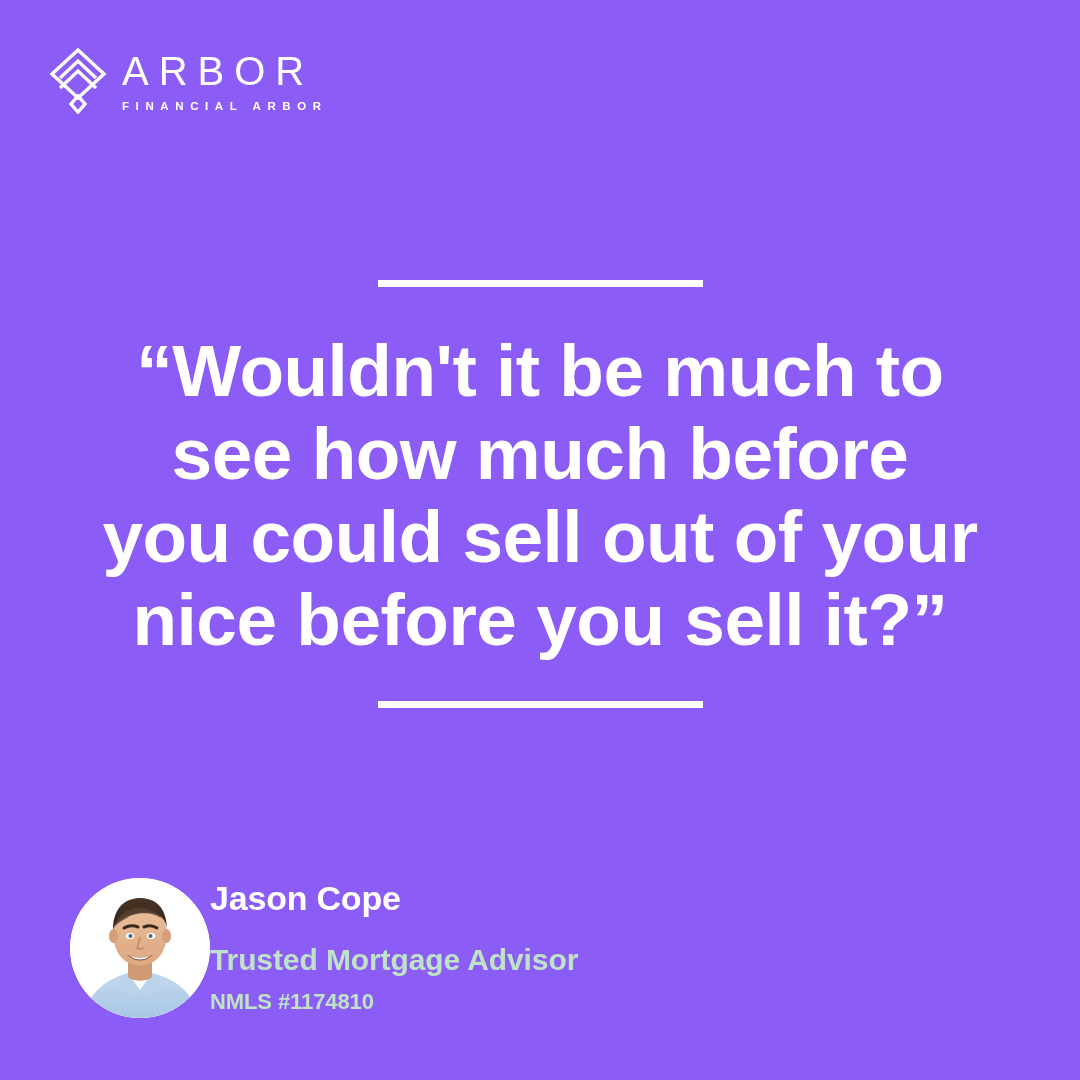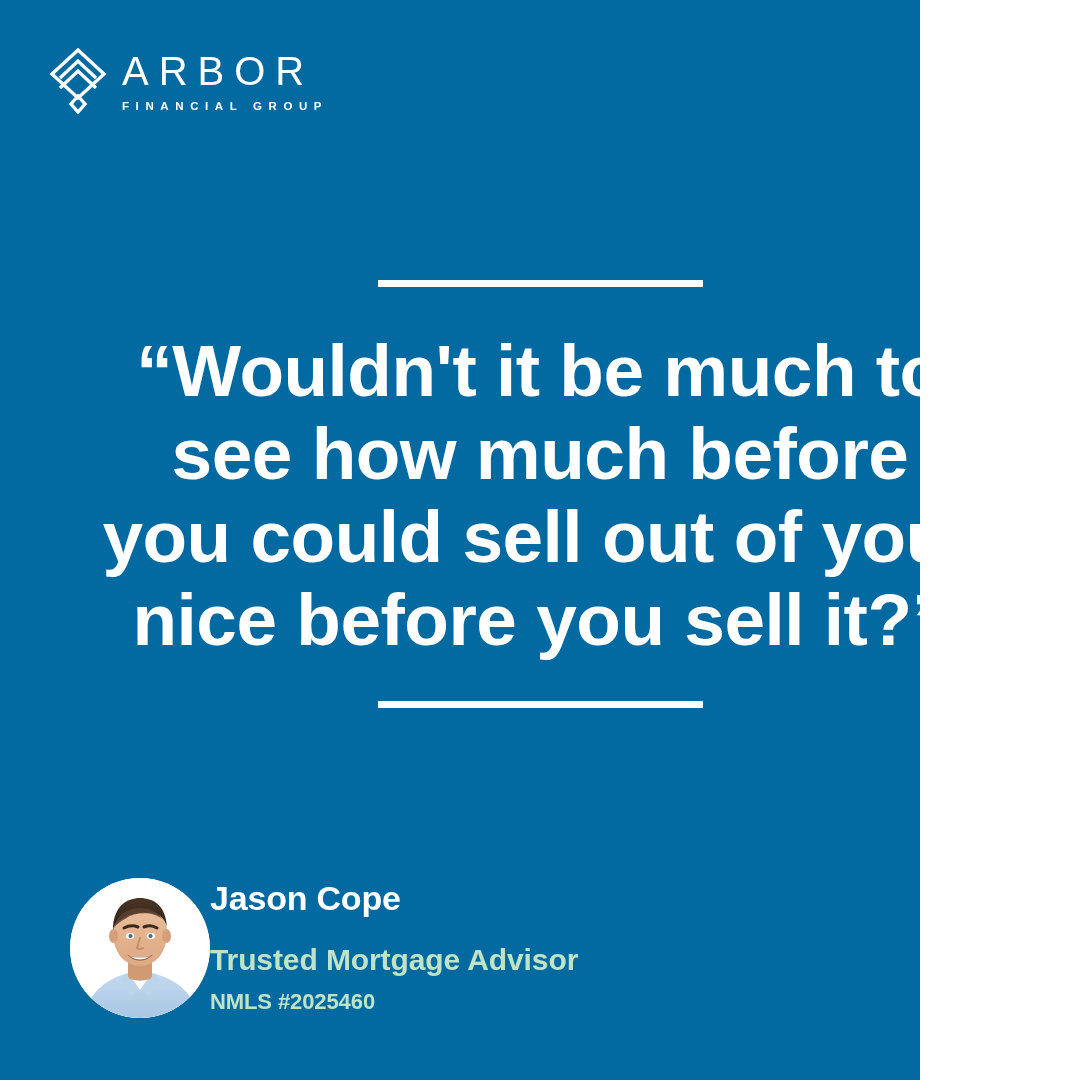--- a/index.html
+++ b/index.html
@@ -8,23 +8,23 @@
   }
   body {
     width: 1080px;
     height: 1080px;
     overflow: hidden;
     font-family: "Liberation Sans", sans-serif;
   }
 
   .card {
     position: relative;
-    width: 920px;
+    width: 1080px;
     height: 1080px;
-    background: #0369a1;
+    background: #8b5cf6;
     box-sizing: border-box;
   }
 
   
   .brand {
     position: absolute;
     top: 48px;
     left: 48px;
     display: flex;
     align-items: center;
@@ -154,21 +154,21 @@
         <g fill="none" stroke="#ffffff" stroke-width="3.4" stroke-linejoin="miter">
           <path d="M30 2 L56 26 L30 50 L4 26 Z"></path>
           <path d="M12 30 L30 13 L48 30"></path>
           <path d="M12 40 L30 23 L48 40"></path>
         </g>
         <path d="M30 48 L37 56 L30 64 L23 56 Z" fill="none" stroke="#ffffff" stroke-width="3.4"></path>
       </svg>
     </span>
     <span class="brand-words">
       <span class="brand-name">ARBOR</span>
-      <span class="brand-sub">FINANCIAL GROUP</span>
+      <span class="brand-sub">FINANCIAL ARBOR</span>
     </span>
   </div>
 
   <div class="quote-block">
     <div class="rule rule-top"></div>
     <div class="quote-text">
       <span class="quote-line">“Wouldn't it be much to</span>
       <span class="quote-line">see how much before</span>
       <span class="quote-line">you could sell out of your</span>
       <span class="quote-line">nice before you sell it?”</span>
@@ -228,17 +228,17 @@
           <path d="M57 77 q13 11 26 0 q-13 5 -26 0 Z" fill="#8A4A44"></path>
           <path d="M59 78 q11 7 22 0 q-11 3 -22 0 Z" fill="#ffffff"></path>
 
           <path d="M45 64 q8 26 25 26 q17 0 25 -26 q-4 24 -25 25 q-21 -1 -25 -25 Z" fill="#C98F67" opacity="0.28"></path>
         </g>
       </svg>
     </span>
     <span class="sig-text">
       <span class="sig-name">Jason Cope</span>
       <span class="sig-role">Trusted Mortgage Advisor</span>
-      <span class="sig-nmls">NMLS #2025460</span>
+      <span class="sig-nmls">NMLS #1174810</span>
     </span>
   </div>
 
 </div>
 
 </body></html>

